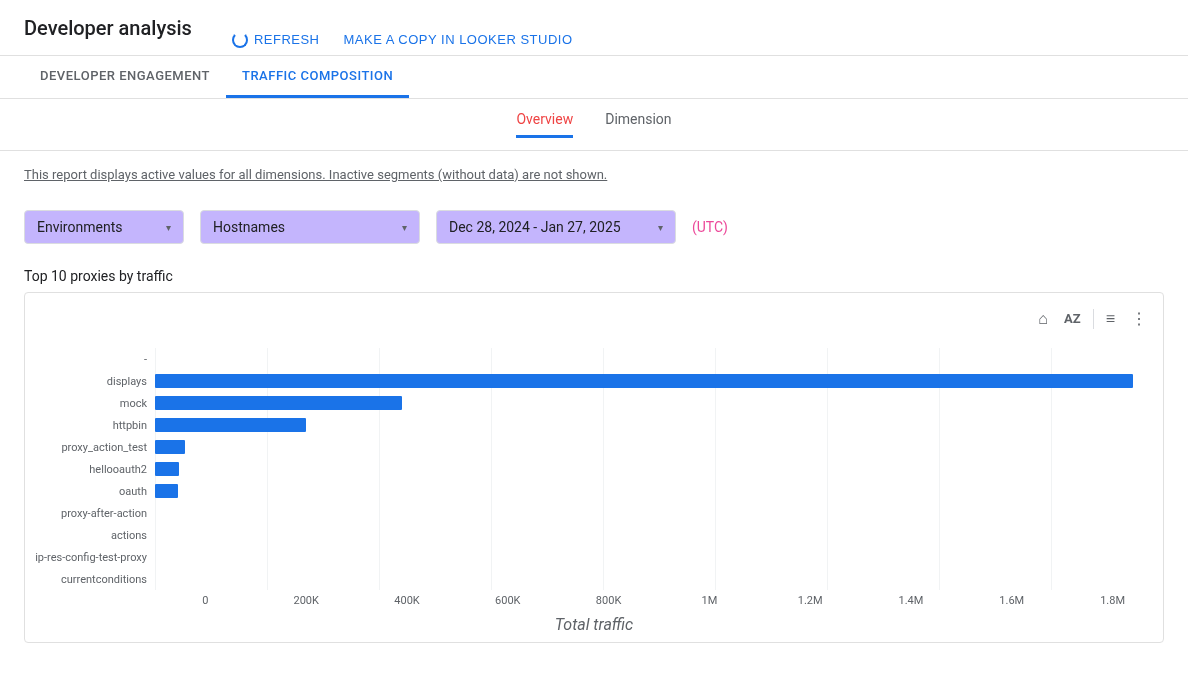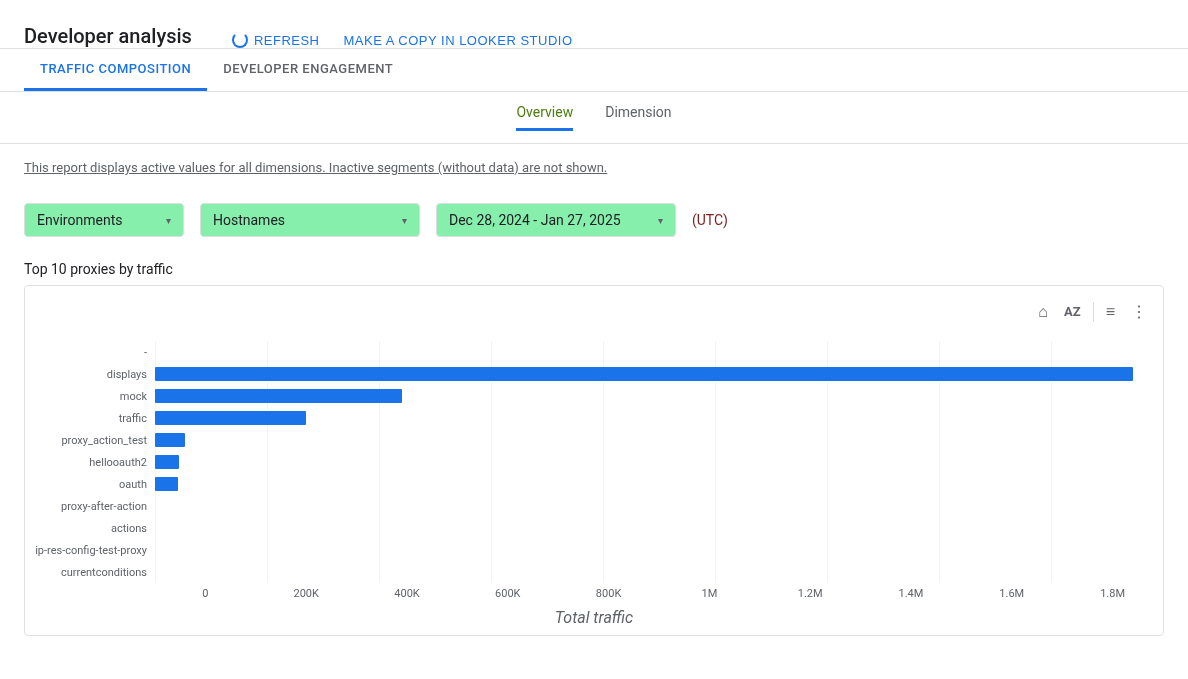--- a/index.html
+++ b/index.html
@@ -1,23 +1,23 @@
 <!DOCTYPE html>
 <html><head>
   <meta charset="utf-8">
   <style>
     * { box-sizing: border-box; margin: 0; padding: 0; }
     body { font-family: 'Google Sans', Roboto, Arial, sans-serif; font-size: 14px; color: #202124; background: #fff; }
 
     
     .header {
       display: flex;
-      align-items: flex-end;
+      align-items: center;
       padding: 0 24px;
-      height: 49px;
+      height: 56px;
       border-bottom: 1px solid #e0e0e0;
       gap: 24px;
     }
     .header-title {
       font-size: 20px;
       font-weight: 500;
       color: #202124;
       margin-right: 16px;
     }
     .header-actions {
@@ -79,21 +79,21 @@
       border-bottom: 1px solid #e0e0e0;
     }
     .sub-tab {
       font-size: 14px;
       cursor: pointer;
       color: #5f6368;
       padding-bottom: 8px;
       border-bottom: 3px solid transparent;
     }
     .sub-tab.active {
-      color: #4d7c0f;
+      color: #ef4444;
       border-bottom: 3px solid #1a73e8;
     }
 
     
     .info-text {
       padding: 16px 24px;
       font-size: 13px;
       color: #5f6368;
       text-decoration: underline;
     }
@@ -107,33 +107,33 @@
     }
     .filter-select {
       display: flex;
       align-items: center;
       justify-content: space-between;
       padding: 8px 12px;
       border: 1px solid #dadce0;
       border-radius: 4px;
       font-size: 14px;
       cursor: pointer;
-      background: #86efac;
+      background: #c4b5fd;
       min-width: 160px;
     }
     .filter-select.wide { min-width: 220px; }
     .filter-select.date { min-width: 240px; }
     .chevron-down {
       font-size: 10px;
       color: #5f6368;
       margin-left: 8px;
     }
     .utc-label {
       font-size: 14px;
-      color: #7f1d1d;
+      color: #ec4899;
     }
 
     
     .section-title {
       padding: 12px 24px 8px;
       font-size: 14px;
       font-weight: 400;
       color: #202124;
     }
 
@@ -255,22 +255,22 @@
       <span class="refresh-icon"></span>
       <span>REFRESH</span>
     </button>
     <button class="header-btn">
       <span>MAKE A COPY IN LOOKER STUDIO</span>
     </button>
   </div>
 </div>
 
 <div class="tabs-bar">
+  <div class="tab">DEVELOPER ENGAGEMENT</div>
   <div class="tab active">TRAFFIC COMPOSITION</div>
-  <div class="tab">DEVELOPER ENGAGEMENT</div>
 </div>
 
 <div class="sub-tabs">
   <div class="sub-tab active">Overview</div>
   <div class="sub-tab">Dimension</div>
 </div>
 
 <div class="info-text">This report displays active values for all dimensions. Inactive segments (without data) are not shown.</div>
 
 <div class="filters">
@@ -299,21 +299,21 @@
     <div class="chart-divider"></div>
     <span class="chart-toolbar-icon">≡</span>
     <span class="chart-toolbar-icon">⋮</span>
   </div>
 
   <div class="bar-chart" id="bar-chart">
     <div class="y-axis" id="y-axis">
         <div class="y-label">-</div>
         <div class="y-label">displays</div>
         <div class="y-label">mock</div>
-        <div class="y-label">traffic</div>
+        <div class="y-label">httpbin</div>
         <div class="y-label">proxy_action_test</div>
         <div class="y-label">hellooauth2</div>
         <div class="y-label">oauth</div>
         <div class="y-label">proxy-after-action</div>
         <div class="y-label">actions</div>
         <div class="y-label">ip-res-config-test-proxy</div>
         <div class="y-label">currentconditions</div>
       </div>
     <div class="chart-body" id="chart-body">
       <div class="bars-area" id="bars-area" style="position: relative;">

